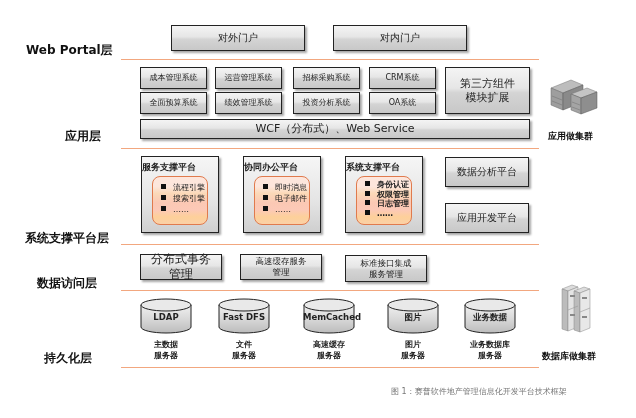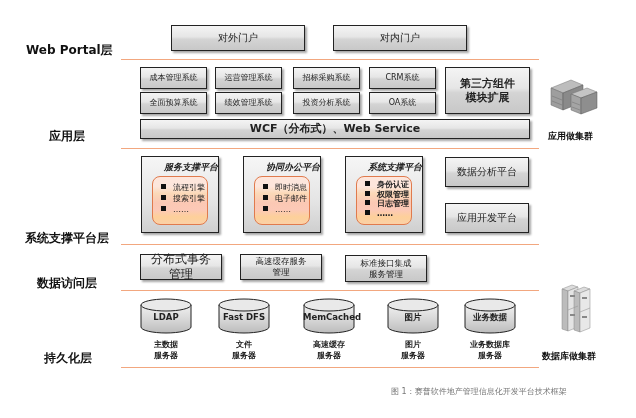--- a/index.html
+++ b/index.html
@@ -6,42 +6,42 @@
   body{width:636px;height:418px;position:relative;overflow:hidden;font-family:"DejaVu Sans","Liberation Sans",sans-serif;}
   .abs{position:absolute;}
   .layer-label{position:absolute;font-weight:bold;font-size:12px;color:#111;white-space:nowrap;}
   .sep{position:absolute;height:1px;background:#f2a77f;}
   .box{position:absolute;box-sizing:border-box;border:1px solid #222;
        background:linear-gradient(to bottom,#f4f4f4 0%,#e6e6e6 45%,#d4d4d4 55%,#c8c8c8 100%);
        box-shadow:2px 2px 2px rgba(0,0,0,0.35);
        display:flex;align-items:center;justify-content:center;text-align:center;
        font-size:8px;color:#222;line-height:1.25;}
   .box.med{font-size:10px;}
-  .box.big{font-size:11px;font-weight:bold;}
+  .box.big{font-size:11px;}
   .platform{position:absolute;box-sizing:border-box;border:1px solid #222;
        background:linear-gradient(to bottom,#f6f6f6 0%,#e4e4e4 60%,#cfcfcf 100%);
        box-shadow:2px 2px 2px rgba(0,0,0,0.35);}
-  .platform .ptitle{position:absolute;top:4px;left:0;right:0;text-align:right;font-size:9px;color:#222;font-weight:bold;font-style:italic;}
+  .platform .ptitle{position:absolute;top:4px;left:0;right:0;text-align:left;font-size:9px;color:#222;font-weight:bold;}
   .platform .inner{position:absolute;left:10px;right:10px;top:19px;bottom:7px;border-radius:8px;border:1px solid #e07a4d;
        background:linear-gradient(to bottom,#fde6dc 0%,#fde6dc 20%,#fbd9b8 35%,#fbc8b4 55%,#fcc9b7 70%,#fdd09a 85%,#fbd0a6 100%);
        padding:5px 0 0 8px;box-sizing:border-box;}
   .inner .item{font-size:8px;color:#222;line-height:11px;white-space:nowrap;}
   .inner .item .bullet{display:inline-block;width:5px;height:5px;background:#111;margin-right:7px;vertical-align:1px;}
   .cyl{position:absolute;width:52px;height:36px;}
   .cyl svg{position:absolute;left:0;top:0;}
   .cyl .clabel{position:absolute;left:0;right:0;top:14px;text-align:center;font-size:8.5px;font-weight:bold;color:#222;}
   .cyl-caption{position:absolute;width:70px;text-align:center;font-size:8px;font-weight:bold;color:#222;line-height:11px;}
   .cluster-label{position:absolute;font-size:9px;font-weight:bold;color:#111;white-space:nowrap;}
   .caption{position:absolute;font-size:8px;color:#777;white-space:nowrap;}
 </style>
 </head>
 <body>
 
 <div class="layer-label" style="left:26px;top:42px;">Web Portal层</div>
-<div class="layer-label" style="left:49px;top:128px;">应用层</div>
+<div class="layer-label" style="left:65px;top:128px;">应用层</div>
 <div class="layer-label" style="left:25px;top:230px;">系统支撑平台层</div>
 <div class="layer-label" style="left:37px;top:275px;">数据访问层</div>
 <div class="layer-label" style="left:44px;top:350px;">持久化层</div>
 
 <div class="sep" style="left:121px;top:59px;width:418px;"></div>
 <div class="sep" style="left:121px;top:148px;width:418px;"></div>
 <div class="sep" style="left:121px;top:244px;width:418px;"></div>
 <div class="sep" style="left:121px;top:290px;width:418px;"></div>
 <div class="sep" style="left:121px;top:367px;width:418px;"></div>
 

